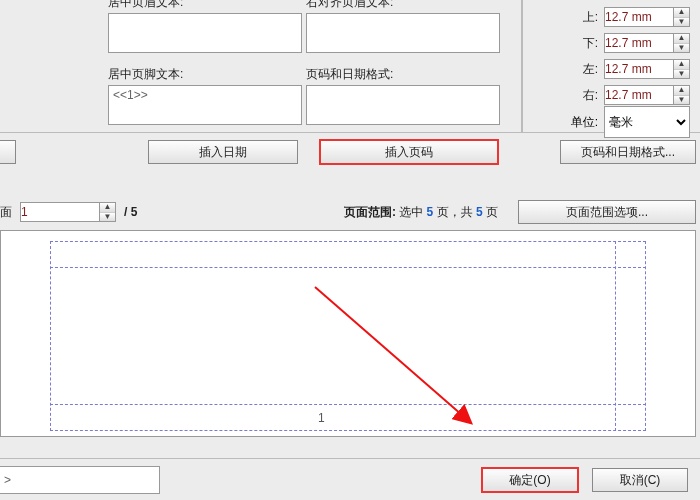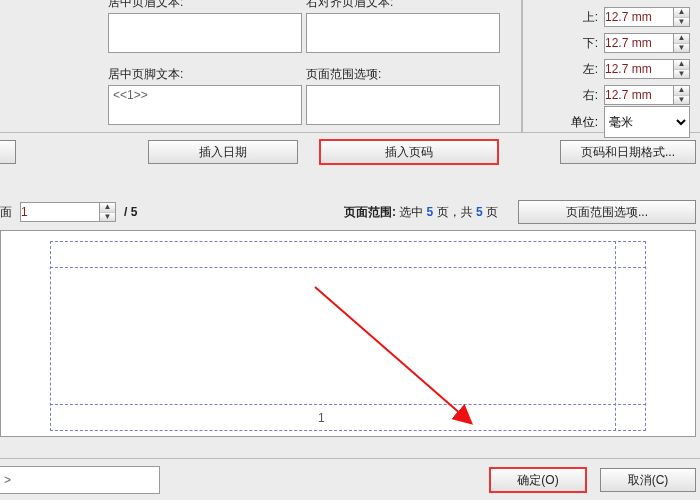--- a/index.html
+++ b/index.html
@@ -65,21 +65,21 @@
   </div>
   <div class="field-group header-right">
     <label>右对齐页眉文本:</label>
     <textarea style=""></textarea>
   </div>
   <div class="field-group footer-left">
     <label>居中页脚文本:</label>
     <textarea style="">&lt;&lt;1&gt;&gt;</textarea>
   </div>
   <div class="field-group footer-right">
-    <label>页面范围选项:</label>
+    <label>页码和日期格式:</label>
     <textarea style=""></textarea>
   </div>
 </div>
 
 <div class="margin-panel">
   <div class="margin-row">
     <label>上:</label>
     <div class="spinbox">
       <span class="val">12.7 mm</span>
       <div class="spin-btns">
@@ -171,14 +171,14 @@
   </defs>
   <line x1="5" y1="5" x2="160" y2="140" stroke="#e11" stroke-width="2" marker-end="url(#ah)"></line>
 </svg>
 
 <div class="footer-bar">
   <div class="footer-inset">
     <span>&gt;</span>
   </div>
   <div class="footer-spacer"></div>
   <div class="btn red-box" style="width:96px;margin-right:14px">确定(O)</div>
-  <div class="btn" style="width:96px;margin-right:4px">取消(C)</div>
+  <div class="btn" style="width:96px;margin-right:12px">取消(C)</div>
 </div>
 
 </body></html>

